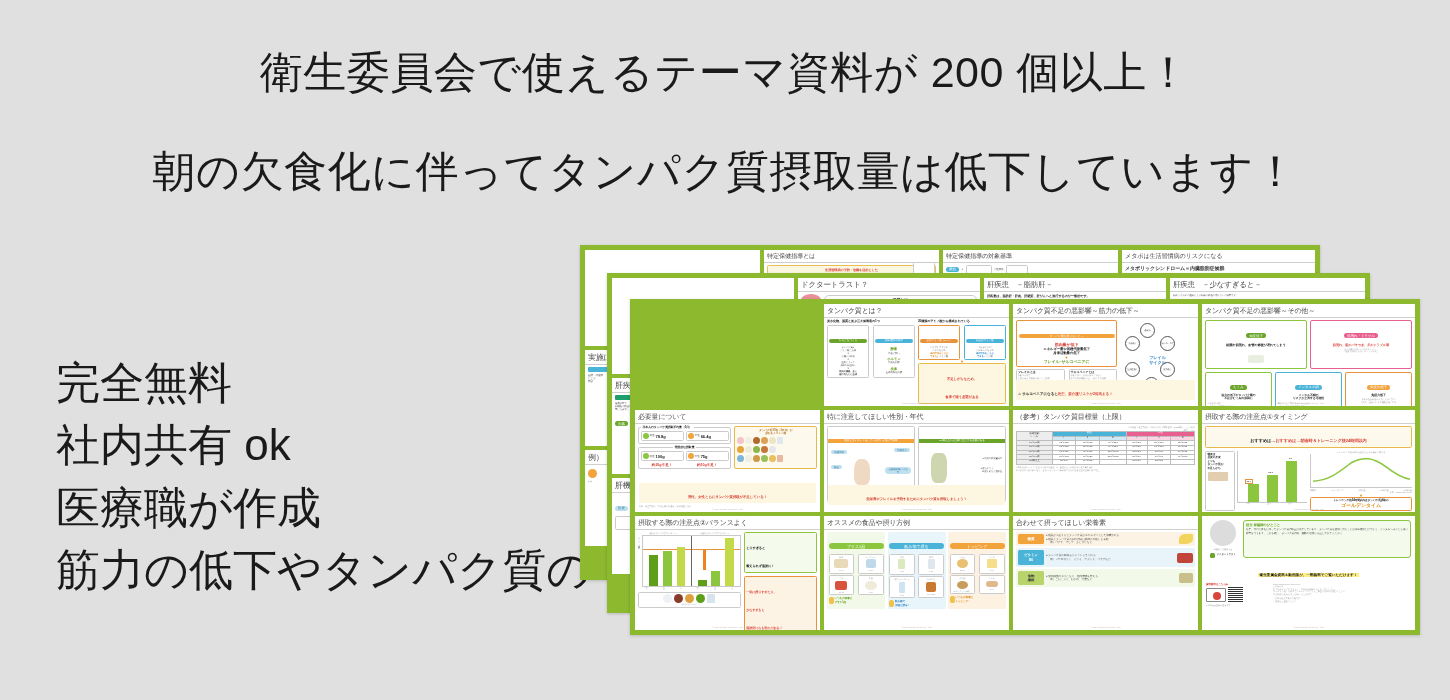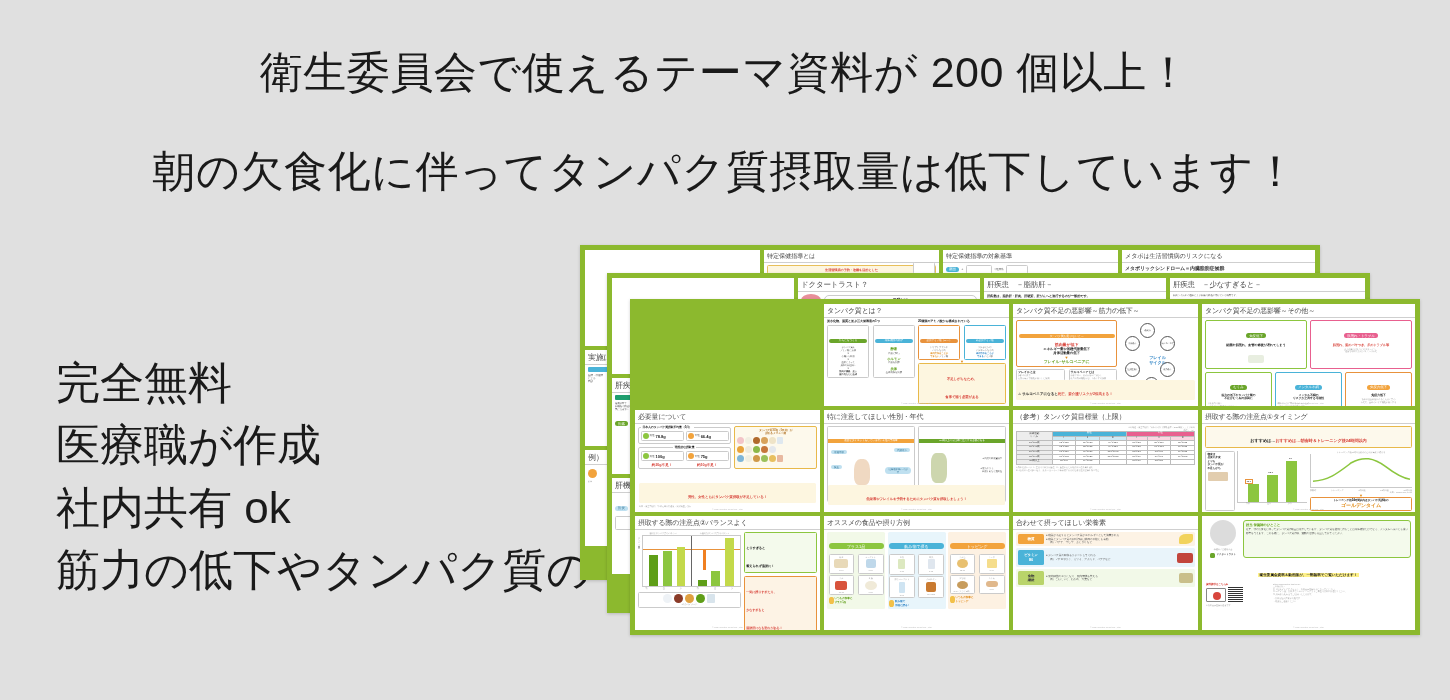--- a/index.html
+++ b/index.html
@@ -80,22 +80,22 @@
 </head>
 <body>
 
 <div id="headline">
   <div class="hl-line" id="hl1">衛生委員会で使えるテーマ資料が 200 個以上！</div>
   <div class="hl-line" id="hl2">朝の欠食化に伴ってタンパク質摂取量は低下しています！</div>
 </div>
 
 <div id="benefits">
   <div class="benefit">完全無料</div>
+  <div class="benefit">社内共有 ok</div>
   <div class="benefit">医療職が作成</div>
-  <div class="benefit">社内共有 ok</div>
   <div class="benefit">筋力の低下やタンパク質の</div>
 </div>
 
 <div id="collage">
 
   <div class="layer shadow" style="left:0px; top:0px; width:740px; height:335px;">
 
     <div class="slide" style="left:5px; top:5px; width:175px; height:96px;">
       <div class="center" style="margin-top:22px;">
         <span style="display:inline-block;border:.8px solid #cfcfcf;border-radius:8px;padding:1px 10px;font-size:4px;color:#777;">中小企業向け</span>

